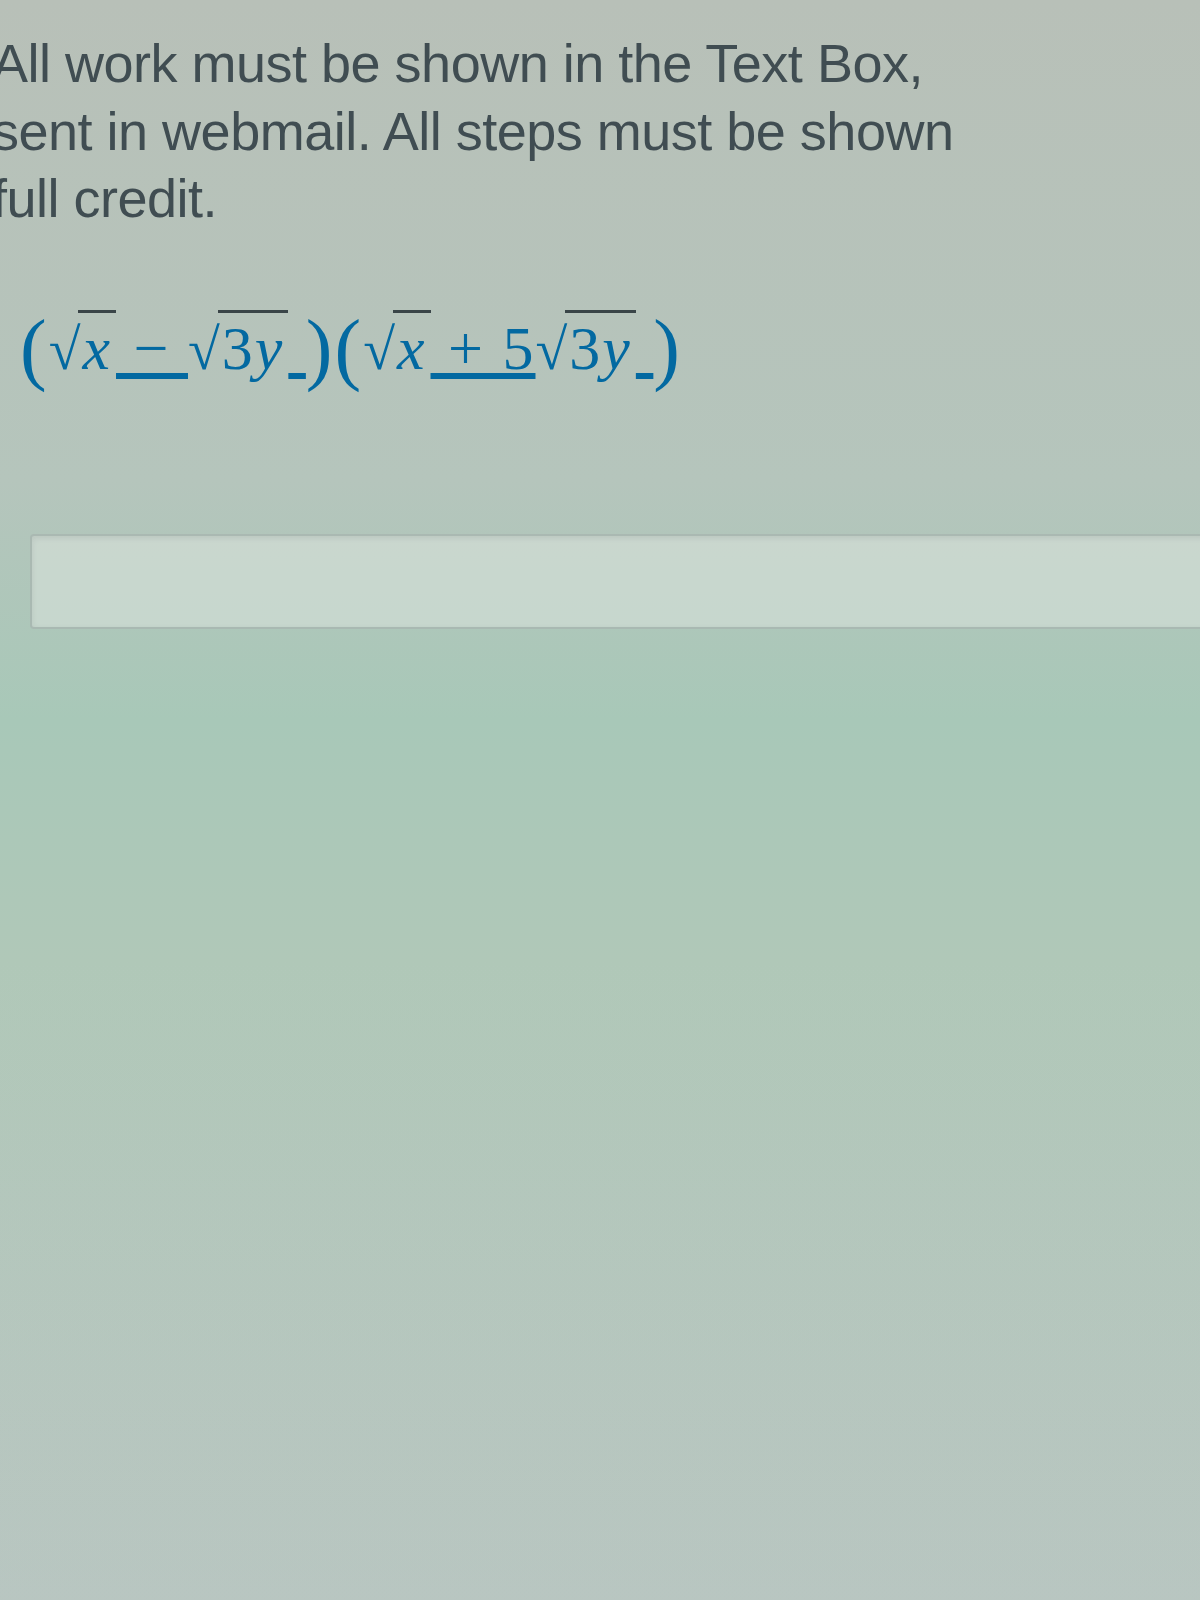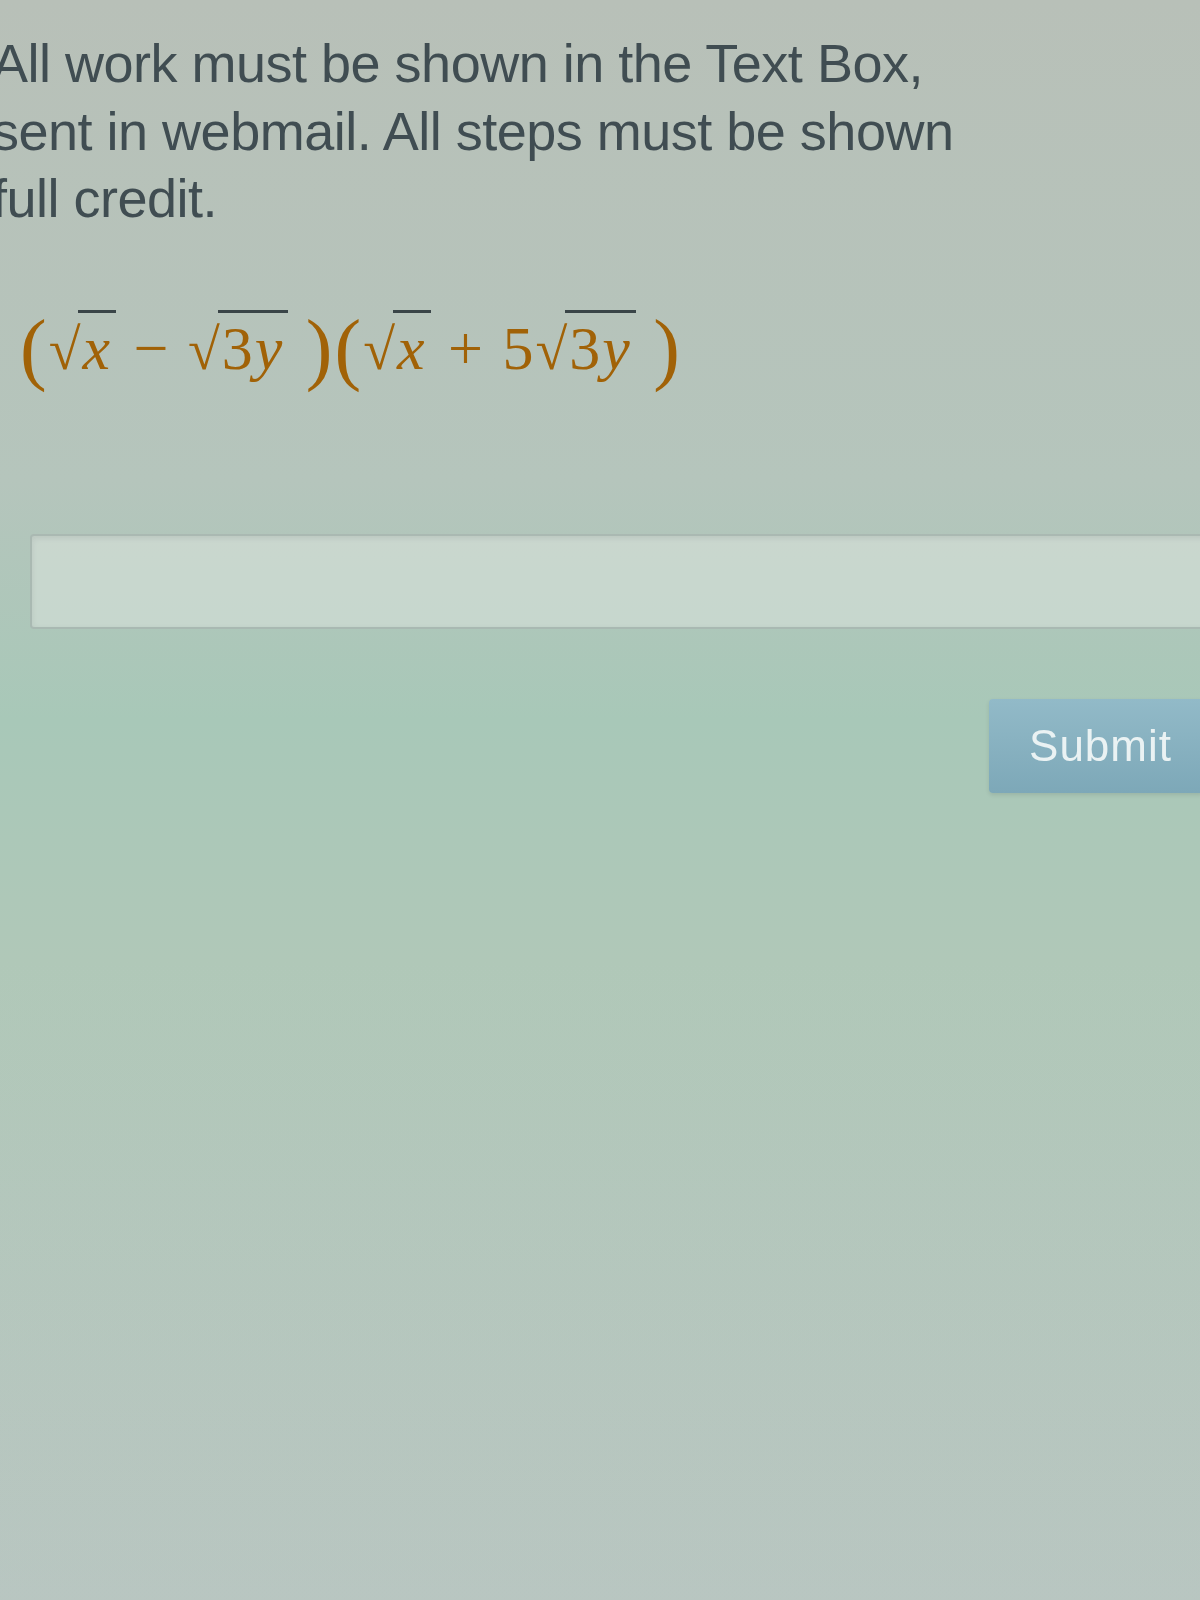--- a/index.html
+++ b/index.html
@@ -29,25 +29,26 @@
     .question-prompt {
       font-size: 52px;
       line-height: 1.3;
       color: #3f4c51;
       font-weight: 400;
       margin-left: 20px;
     }
     .math-expression {
       font-family: 'Times New Roman', Times, serif;
       font-size: 62px;
-      color: #a16207;
+      color: #0369a1;
       margin-top: 8px;
       margin-left: 20px;
       letter-spacing: 2px;
       font-weight: 400;
+      text-decoration: underline;
     }
     .math-expression .paren {
       font-size: 80px;
       vertical-align: -6px;
       display: inline-block;
     }
     .math-expression .sqrt-sym {
       display: inline-block;
       position: relative;
     }
@@ -116,18 +117,15 @@
   </div>
 
   <div class="question-block">
     <div class="math-expression">
       <span class="paren">(</span><span class="sqrt-sym"><span class="radical">√</span><span class="radicand"><span class="var">x</span></span></span> − <span class="sqrt-sym"><span class="radical">√</span><span class="radicand">3<span class="var">y</span></span></span> <span class="paren">)</span><span class="paren">(</span><span class="sqrt-sym"><span class="radical">√</span><span class="radicand"><span class="var">x</span></span></span> + 5<span class="sqrt-sym"><span class="radical">√</span><span class="radicand">3<span class="var">y</span></span></span> <span class="paren">)</span>
     </div>
   </div>
 
   <input type="text" class="answer-input" placeholder="" style="">
 
-  <div class="submit-wrap">
-    <button class="submit-btn">Submit</button>
-  </div>
 </div>
 
 <div class="screen-glare"></div>
 
 </body></html>

